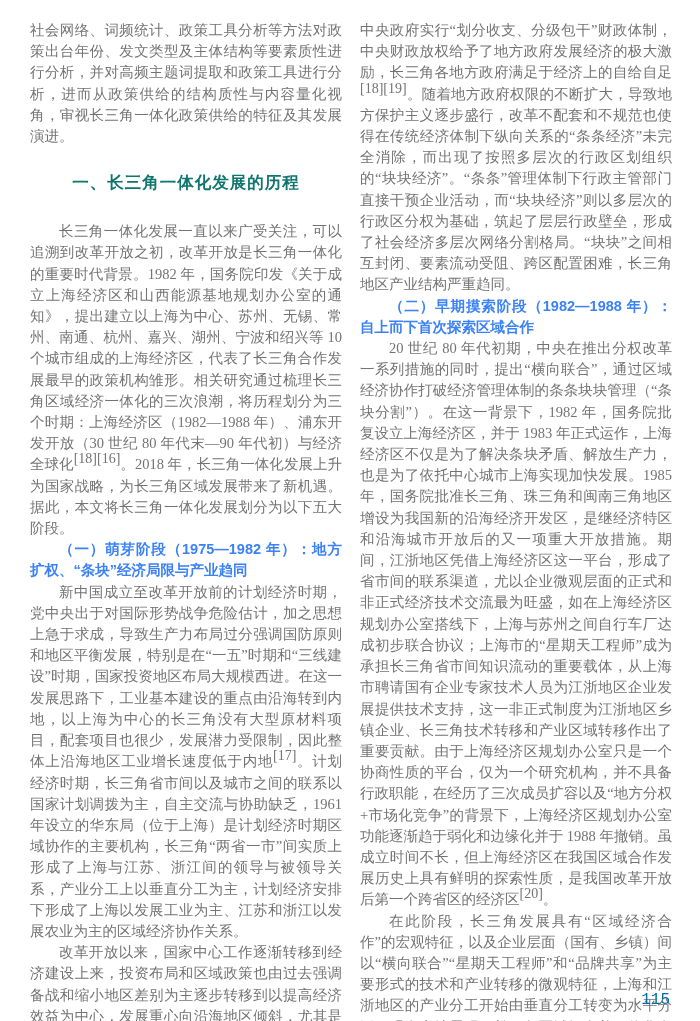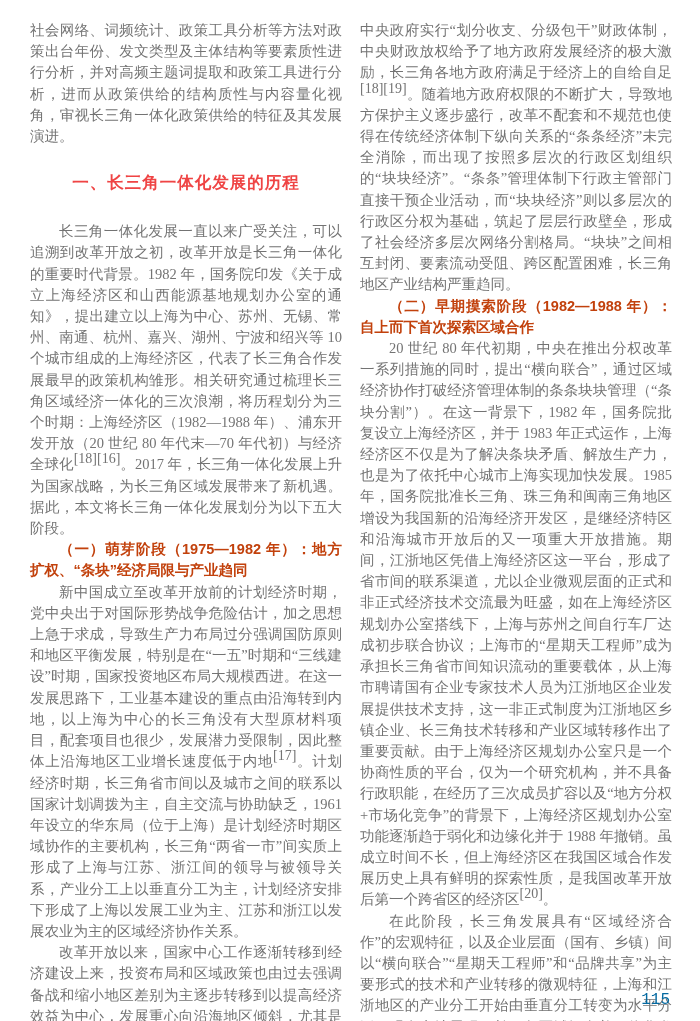--- a/index.html
+++ b/index.html
@@ -29,31 +29,31 @@
     text-align: justify;
     text-justify: inter-ideograph;
     margin: 0;
     text-indent: 2em;
   }
   .no-indent { text-indent: 0; }
   .section-heading {
     font-family: "Liberation Sans", "DejaVu Sans", sans-serif;
     font-weight: bold;
     font-size: 16.5px;
-    color: #ef4444;
+    color: #0f766e;
     text-align: center;
     margin: 25px 0 27px 0;
     letter-spacing: 1px;
   }
   .subheading {
     font-family: "Liberation Sans", "DejaVu Sans", sans-serif;
     font-weight: bold;
     font-size: 14.5px;
     line-height: 21.2px;
-    color: #c2410c;
+    color: #3b82f6;
     text-align: justify;
     text-justify: inter-ideograph;
     text-indent: 2em;
     margin: 0;
   }
   .body-text sup {
     font-size: 14px;
     line-height: 0;
     vertical-align: super;
   }
@@ -70,21 +70,21 @@
 <body>
 
 <div class="page">
   <div class="columns">
 
     <div class="column">
       <p class="body-text no-indent"><span>社会网络、词频统计、政策工具分析等方法对政策出台年份、发文类型及主体结构等要素质性进行分析，并对高频主题词提取和政策工具进行分析，进而从政策供给的结构质性与内容量化视角，审视长三角一体化政策供给的特征及其发展演进。</span></p>
 
       <h2 class="section-heading">一、长三角一体化发展的历程</h2>
 
-      <p class="body-text"><span>长三角一体化发展一直以来广受关注，可以追溯到改革开放之初，改革开放是长三角一体化的重要时代背景。1982 年，国务院印发《关于成立上海经济区和山西能源基地规划办公室的通知》，提出建立以上海为中心、苏州、无锡、常州、南通、杭州、嘉兴、湖州、宁波和绍兴等 10 个城市组成的上海经济区，代表了长三角合作发展最早的政策机构雏形。相关研究通过梳理长三角区域经济一体化的三次浪潮，将历程划分为三个时期：上海经济区（1982—1988 年）、浦东开发开放（20 世纪 80 年代末—70 年代初）与经济全球化</span><sup>[18][16]</sup><span>。2017 年，长三角一体化发展上升为国家战略，为长三角区域发展带来了新机遇。据此，本文将长三角一体化发展划分为以下五大阶段。</span></p>
+      <p class="body-text"><span>长三角一体化发展一直以来广受关注，可以追溯到改革开放之初，改革开放是长三角一体化的重要时代背景。1982 年，国务院印发《关于成立上海经济区和山西能源基地规划办公室的通知》，提出建立以上海为中心、苏州、无锡、常州、南通、杭州、嘉兴、湖州、宁波和绍兴等 10 个城市组成的上海经济区，代表了长三角合作发展最早的政策机构雏形。相关研究通过梳理长三角区域经济一体化的三次浪潮，将历程划分为三个时期：上海经济区（1982—1988 年）、浦东开发开放（30 世纪 80 年代末—90 年代初）与经济全球化</span><sup>[18][16]</sup><span>。2018 年，长三角一体化发展上升为国家战略，为长三角区域发展带来了新机遇。据此，本文将长三角一体化发展划分为以下五大阶段。</span></p>
 
       <p class="subheading">（一）萌芽阶段（1975—1982 年）：地方扩权、“条块”经济局限与产业趋同</p>
 
       <p class="body-text"><span>新中国成立至改革开放前的计划经济时期，党中央出于对国际形势战争危险估计，加之思想上急于求成，导致生产力布局过分强调国防原则和地区平衡发展，特别是在“一五”时期和“三线建设”时期，国家投资地区布局大规模西进。在这一发展思路下，工业基本建设的重点由沿海转到内地，以上海为中心的长三角没有大型原材料项目，配套项目也很少，发展潜力受限制，因此整体上沿海地区工业增长速度低于内地</span><sup>[17]</sup><span>。计划经济时期，长三角省市间以及城市之间的联系以国家计划调拨为主，自主交流与协助缺乏，1961 年设立的华东局（位于上海）是计划经济时期区域协作的主要机构，长三角“两省一市”间实质上形成了上海与江苏、浙江间的领导与被领导关系，产业分工上以垂直分工为主，计划经济安排下形成了上海以发展工业为主、江苏和浙江以发展农业为主的区域经济协作关系。</span></p>
 
       <p class="body-text"><span>改革开放以来，国家中心工作逐渐转移到经济建设上来，投资布局和区域政策也由过去强调备战和缩小地区差别为主逐步转移到以提高经济效益为中心，发展重心向沿海地区倾斜，尤其是随着沿海地区改革开放新格局的展开，长三角开始成为国家基础工业的重点投资地区。20 世纪 80 年代初期，</span></p>
     </div>
 
     <div class="column">
       <p class="body-text no-indent"><span>中央政府实行“划分收支、分级包干”财政体制，中央财政放权给予了地方政府发展经济的极大激励，长三角各地方政府满足于经济上的自给自足</span><sup>[18][19]</sup><span>。随着地方政府权限的不断扩大，导致地方保护主义逐步盛行，改革不配套和不规范也使得在传统经济体制下纵向关系的“条条经济”未完全消除，而出现了按照多层次的行政区划组织的“块块经济”。“条条”管理体制下行政主管部门直接干预企业活动，而“块块经济”则以多层次的行政区分权为基础，筑起了层层行政壁垒，形成了社会经济多层次网络分割格局。“块块”之间相互封闭、要素流动受阻、跨区配置困难，长三角地区产业结构严重趋同。</span></p>

